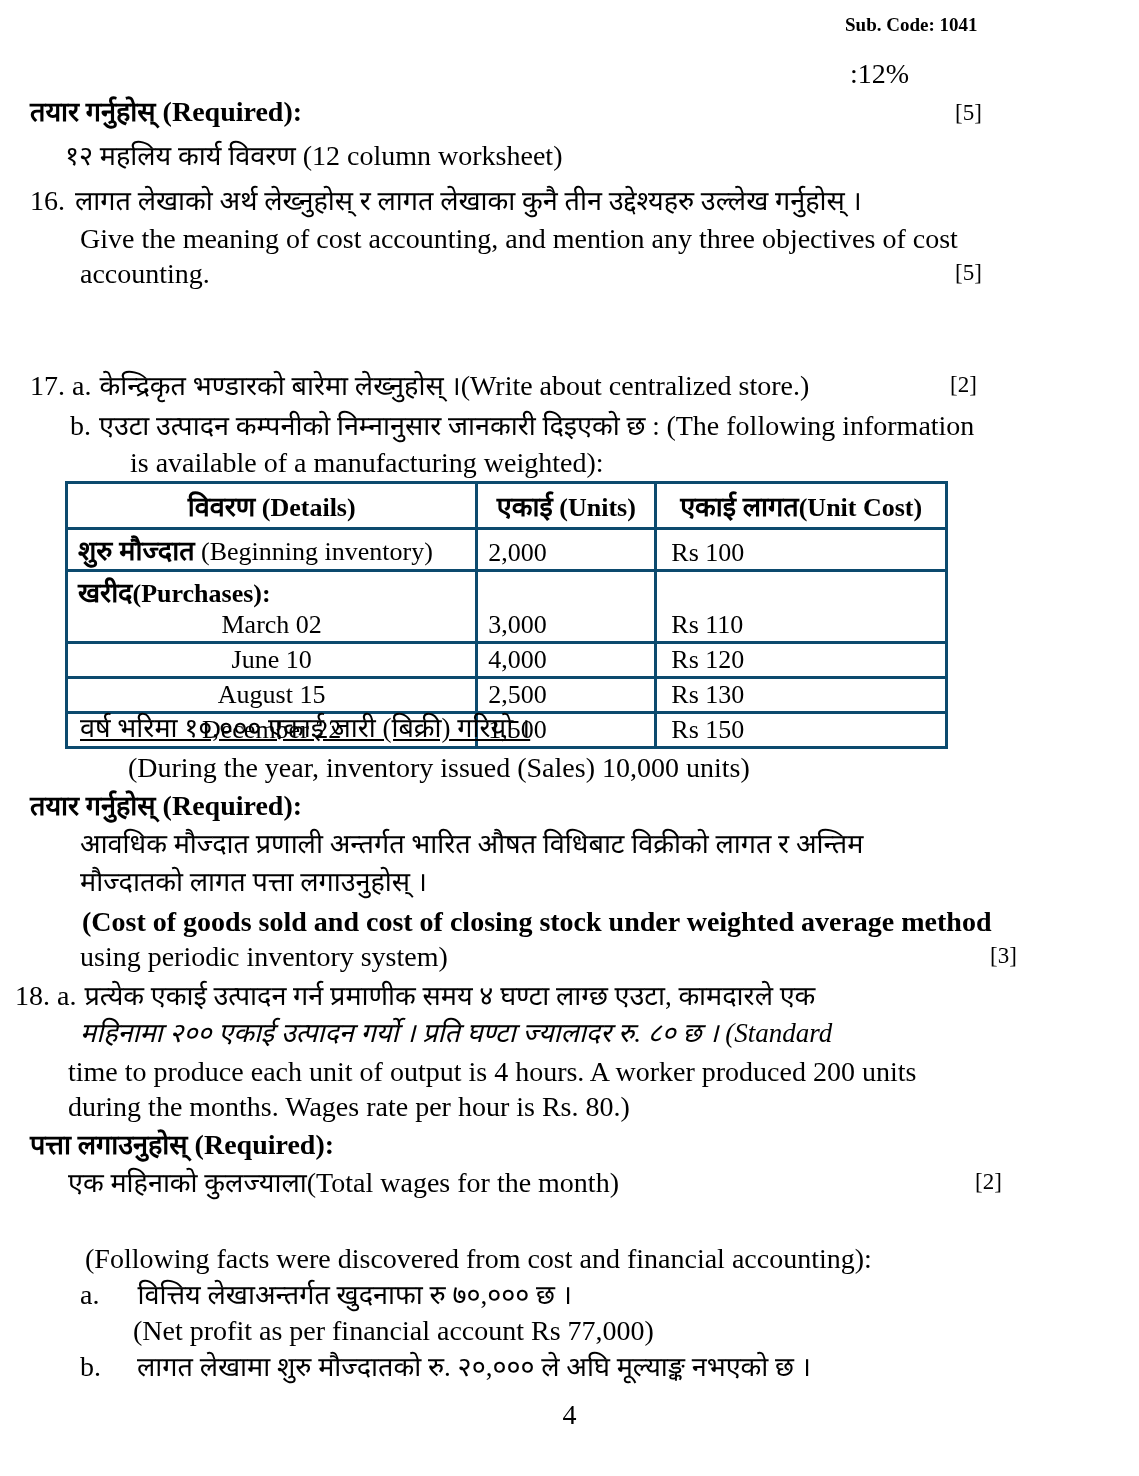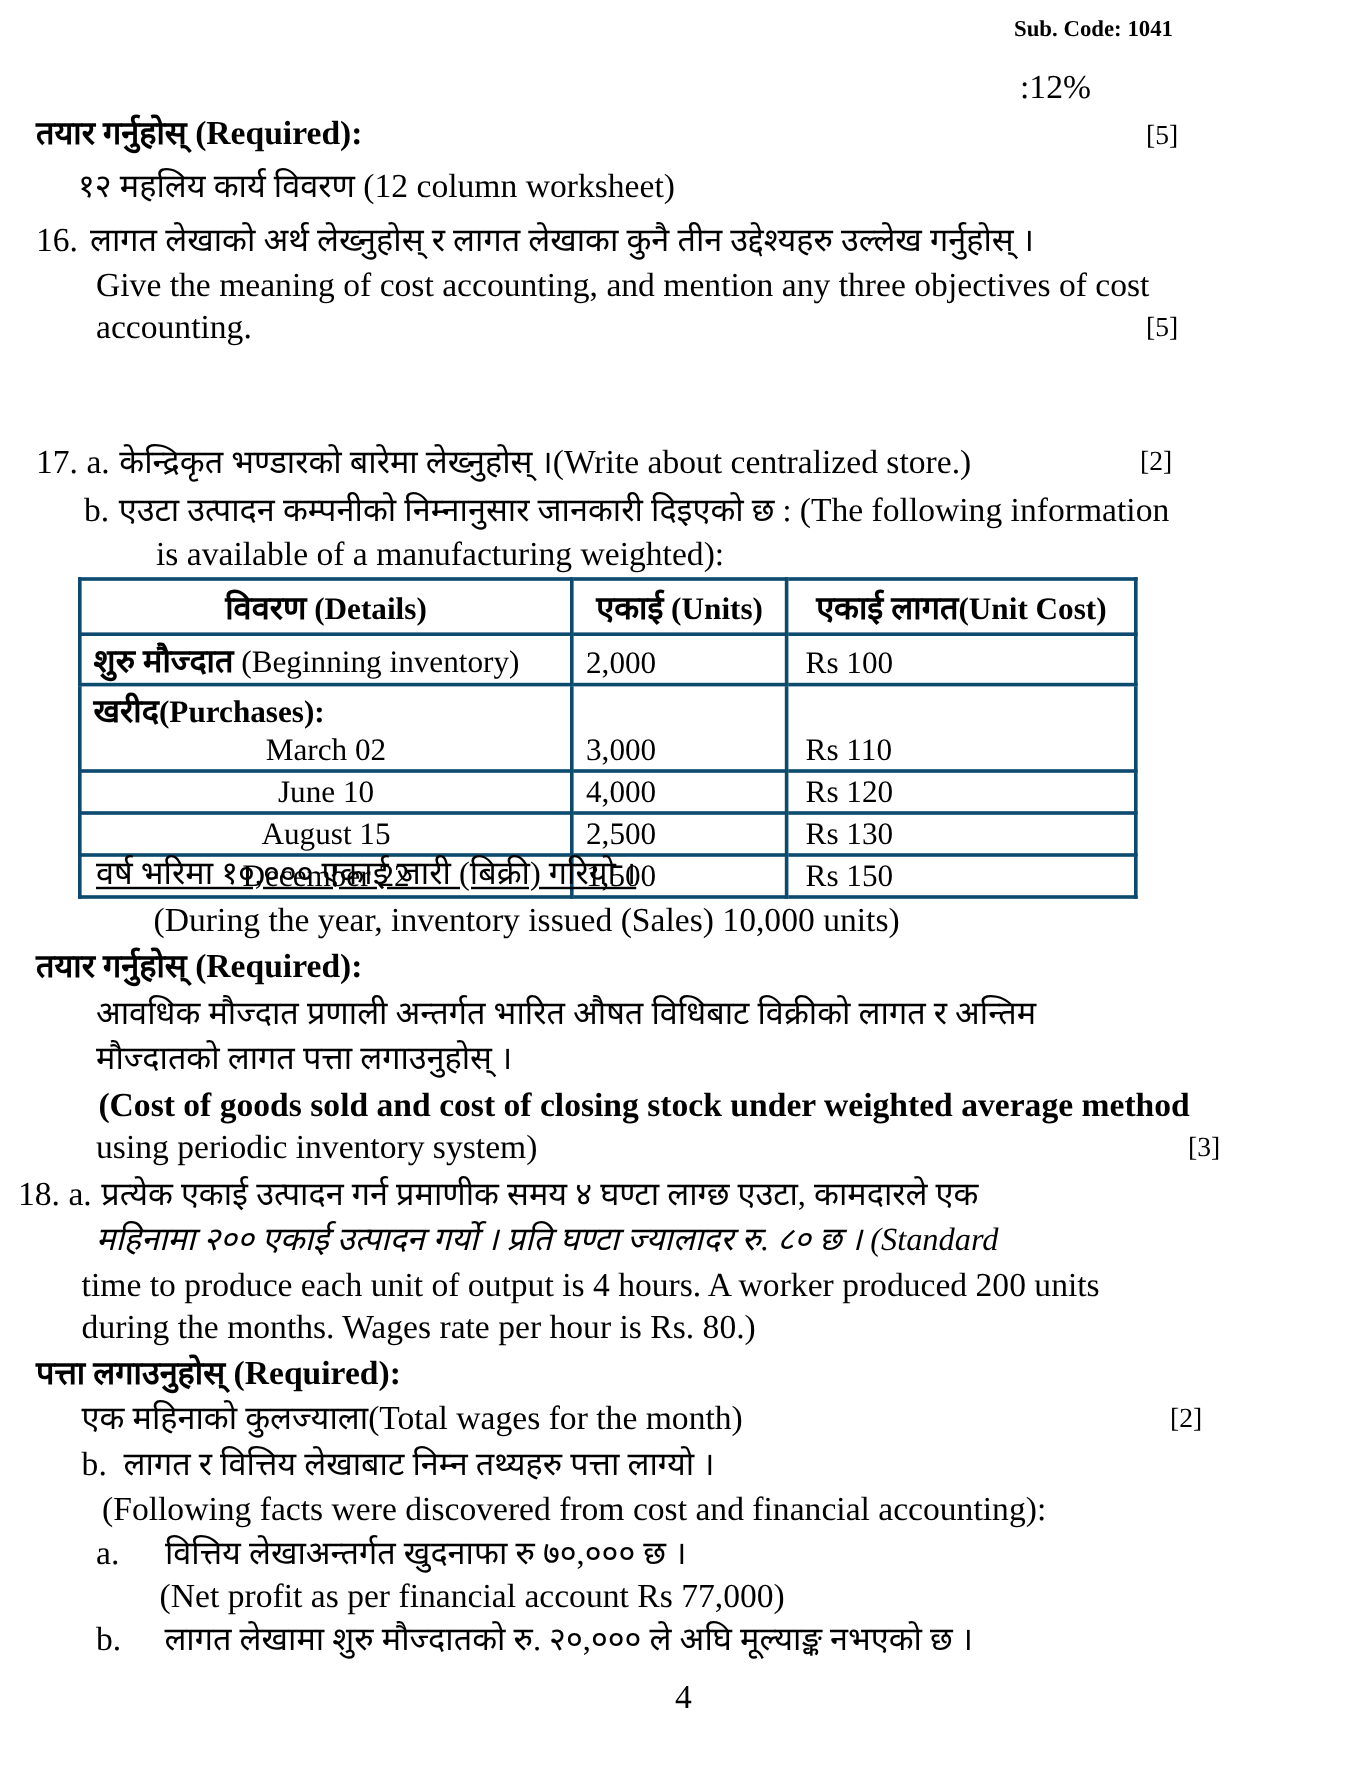--- a/index.html
+++ b/index.html
@@ -138,23 +138,20 @@
 
   <div class="l b" style="left:30px;top:1128px;">
     <span class="np b">पत्ता लगाउनुहोस्</span><span class="b"> (Required):</span>
   </div>
 
   <div class="l" style="left:68px;top:1166px;">
     <span class="np">एक महिनाको कुलज्याला</span><span>(Total wages for the month)</span>
   </div>
   <div class="marks" style="left:975px;top:1169px;">[2]</div>
 
-  <div class="l" style="left:68px;top:1204px;">
-    <span>b.</span><span class="num-gap" style="width:14px;"></span><span class="np">लागत र वित्तिय लेखाबाट निम्न तथ्यहरु पत्ता लाग्यो ।</span>
-  </div>
   <div class="l" style="left:85px;top:1242px;">(Following facts were discovered from cost and financial accounting):</div>
 
   <div class="l" style="left:80px;top:1278px;">
     <span>a.</span><span class="num-gap" style="width:38px;"></span><span class="np">वित्तिय लेखाअन्तर्गत खुदनाफा रु ७०,००० छ ।</span>
   </div>
   <div class="l" style="left:133px;top:1314px;">(Net profit as per financial account Rs 77,000)</div>
 
   <div class="l" style="left:80px;top:1350px;">
     <span>b.</span><span class="num-gap" style="width:36px;"></span><span class="np">लागत लेखामा शुरु मौज्दातको रु. २०,००० ले अघि मूल्याङ्क नभएको छ ।</span>
   </div>

